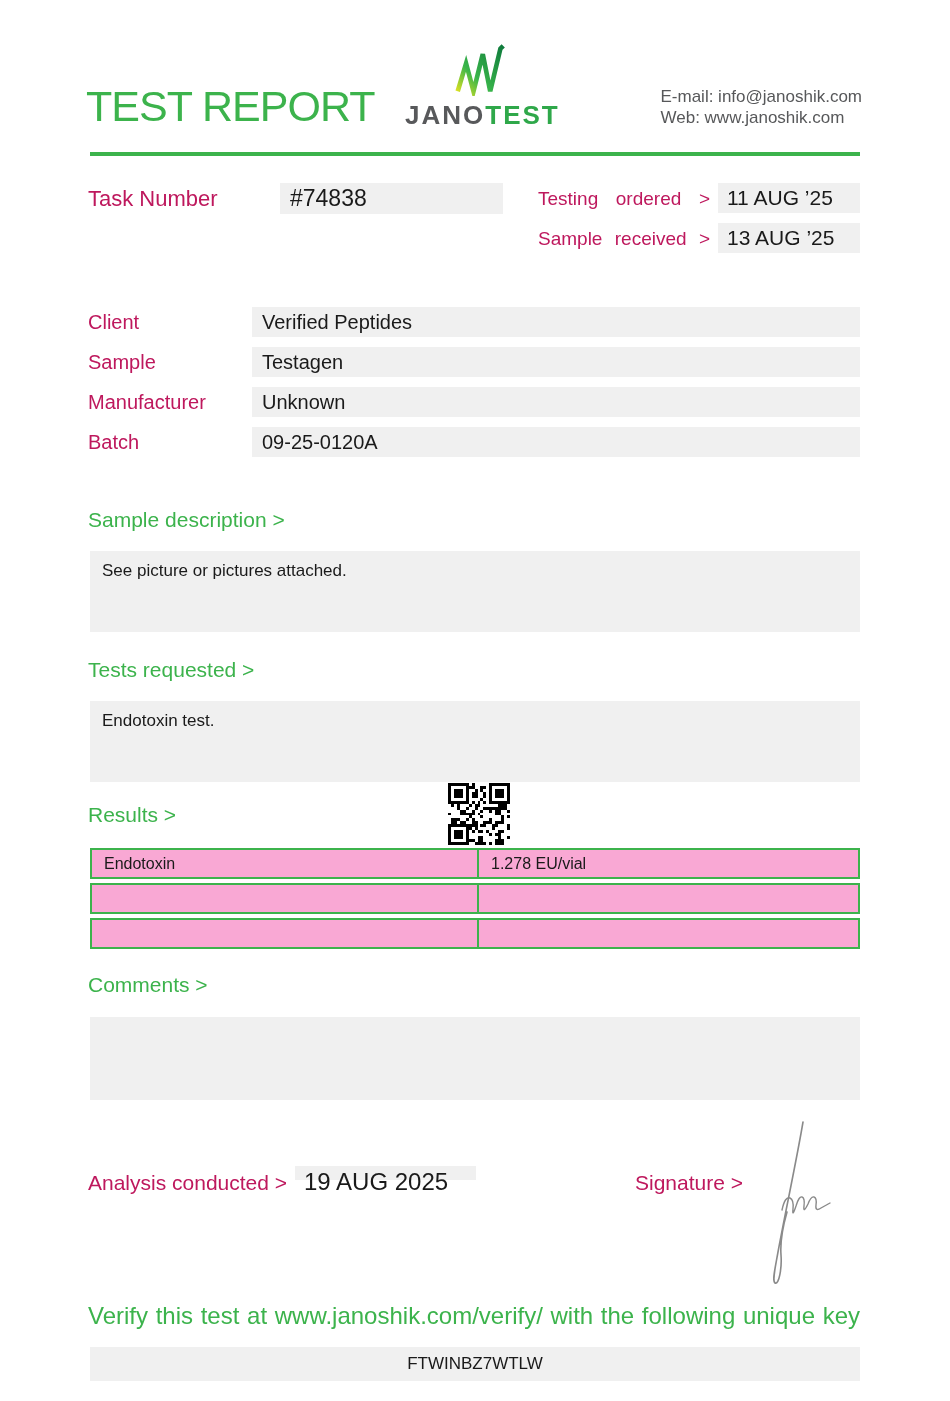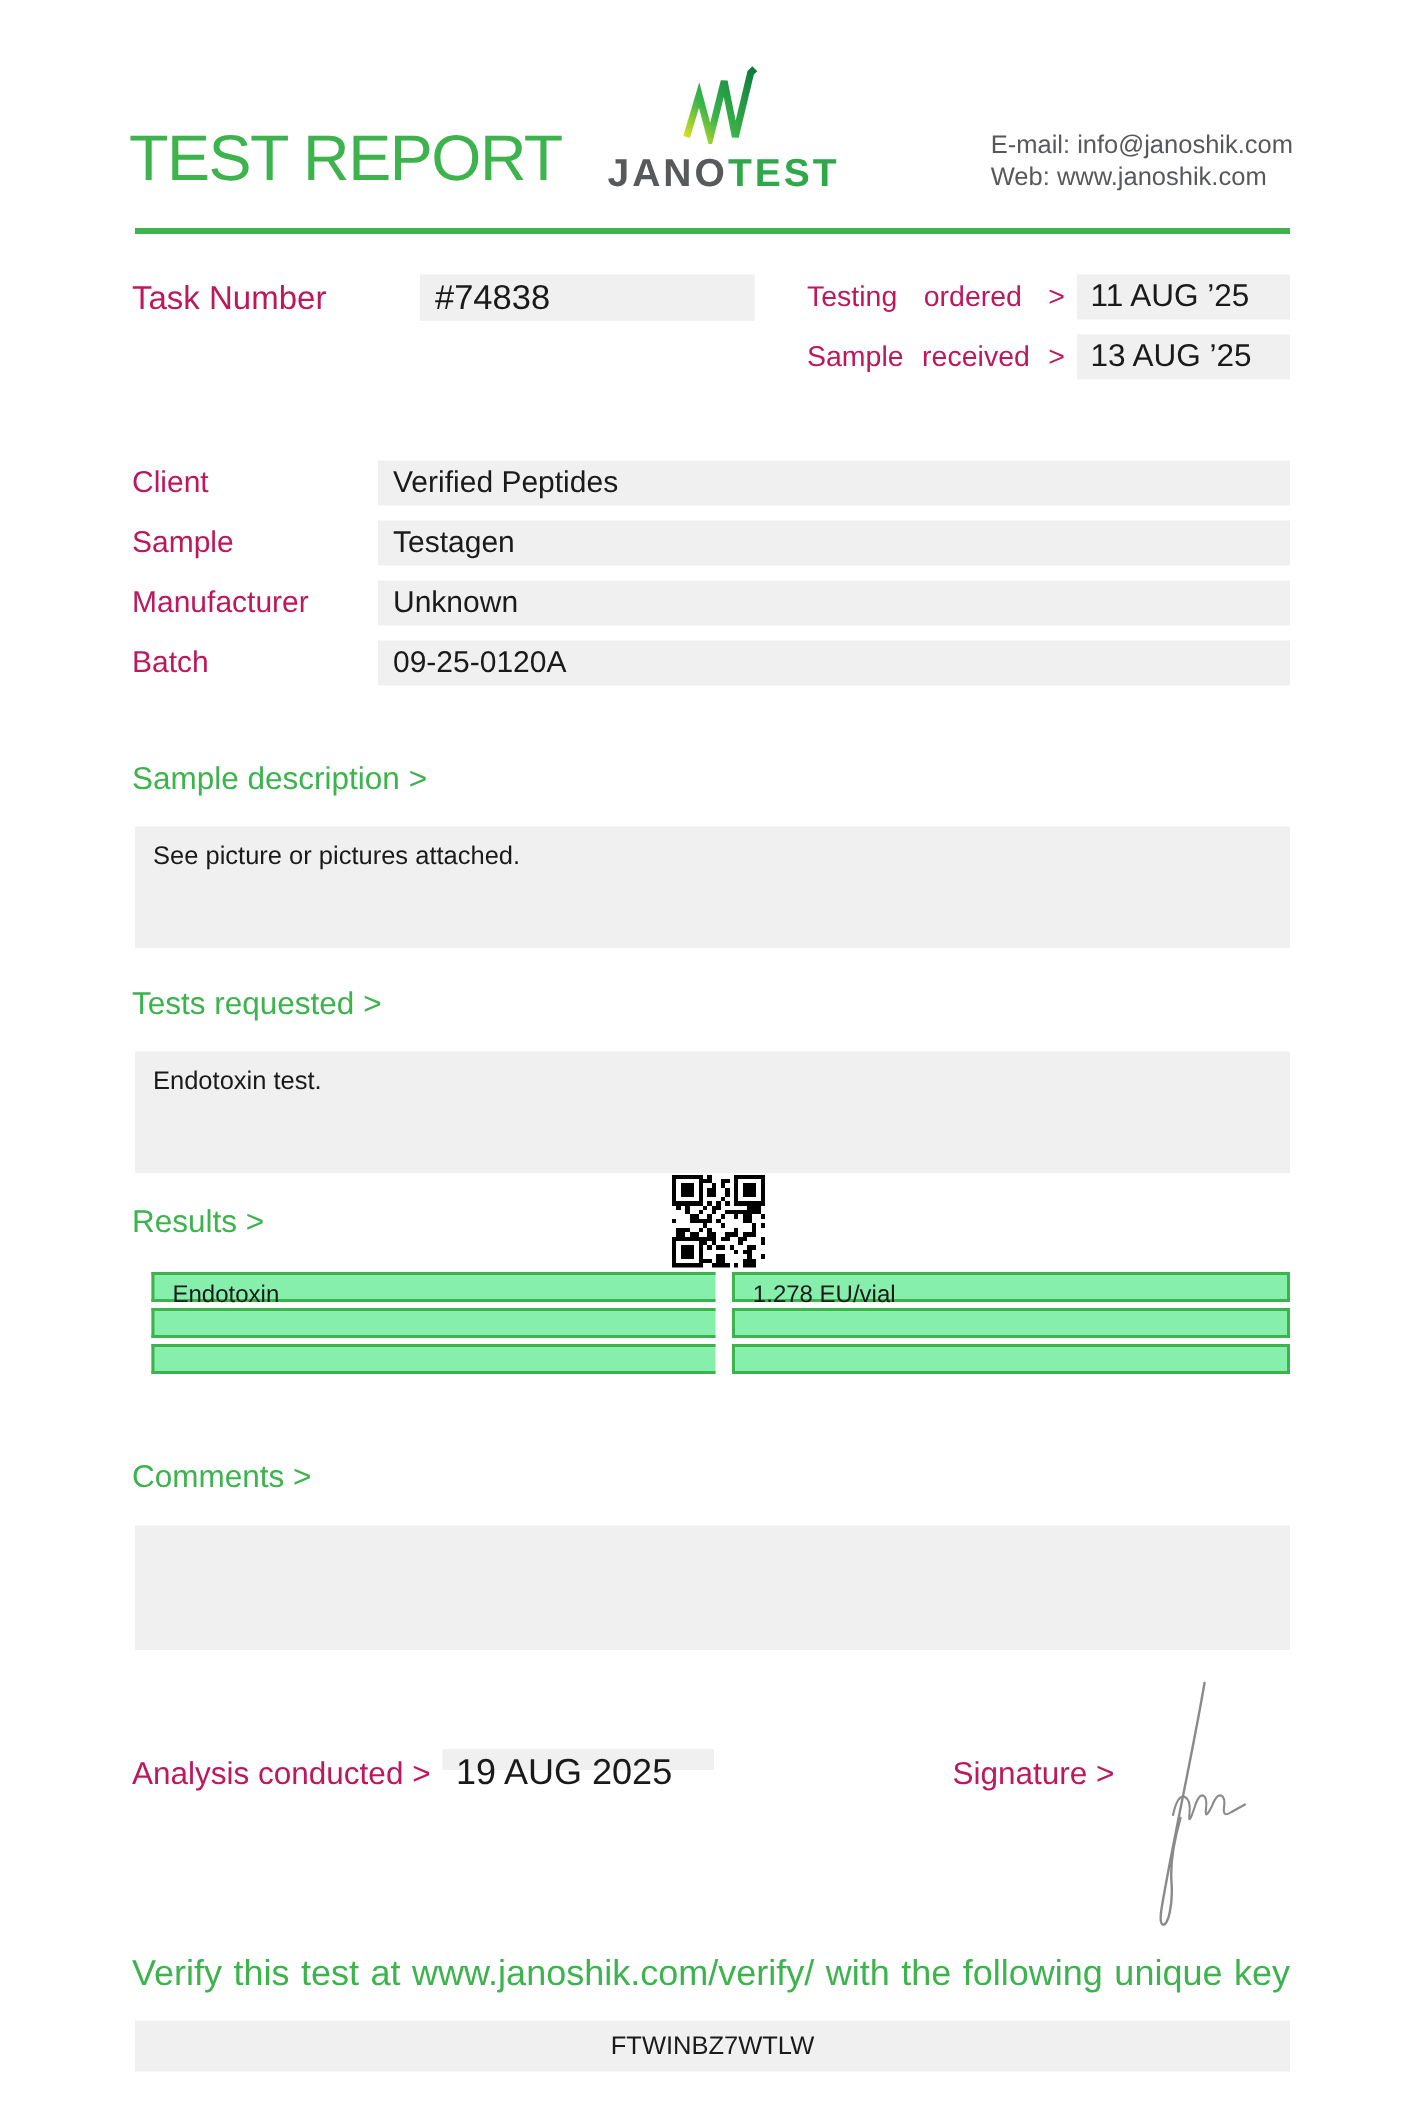--- a/index.html
+++ b/index.html
@@ -31,21 +31,21 @@
   .info-label{left:88px;width:160px;font-size:20px;}
   .info-box{left:252px;width:608px;height:30px;font-size:20px;line-height:30px;padding-left:10px;box-sizing:border-box;}
 
   
   .sec-head{left:88px;font-size:21px;color:#3cb34c;}
   .sec-box{left:90px;width:770px;box-sizing:border-box;font-size:17px;padding:10px 12px;}
 
   
   .rtable{left:90px;top:848px;width:770px;}
   .rrow{display:flex;margin-bottom:4px;}
-  .rcell{box-sizing:border-box;height:20px;border:2px solid #3cb34c;font-size:16px;line-height:27px;padding-left:12px;background:#86efac;margin-left:11px;}
+  .rcell{box-sizing:border-box;height:31px;border:2px solid #3cb34c;font-size:16px;line-height:27px;padding-left:12px;background:#f9a8d4;}
   .rcell.c1{width:387px;border-right:none;}
   .rcell.c2{width:383px;}
 
   
   .analysis-label{left:88px;top:1171px;font-size:21px;}
   .analysis-box{left:295px;top:1166px;width:181px;height:14px;font-size:24px;line-height:32px;padding-left:9px;box-sizing:border-box;}
   .sig-label{left:635px;top:1171px;font-size:21px;}
   .signature{left:748px;top:1118px;}
   .verify{left:88px;top:1302px;width:772px;font-size:24px;color:#3cb34c;text-align:justify;text-align-last:justify;}
   .keybox{left:90px;top:1347px;width:770px;height:34px;font-size:17px;line-height:34px;text-align:center;}

